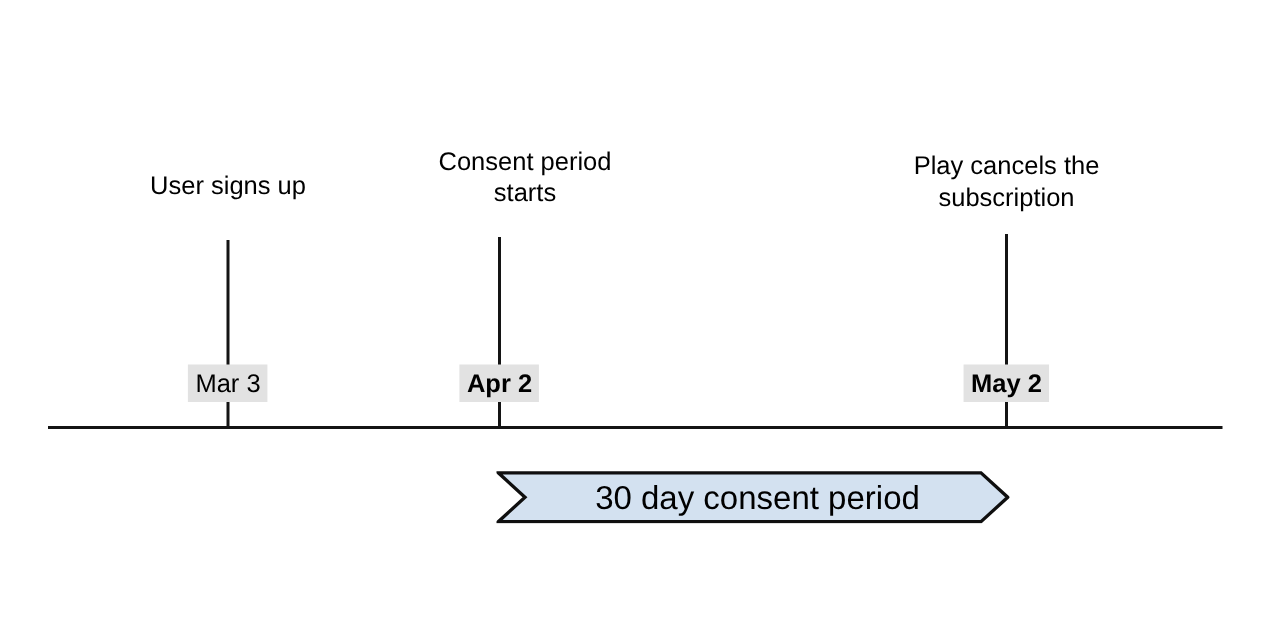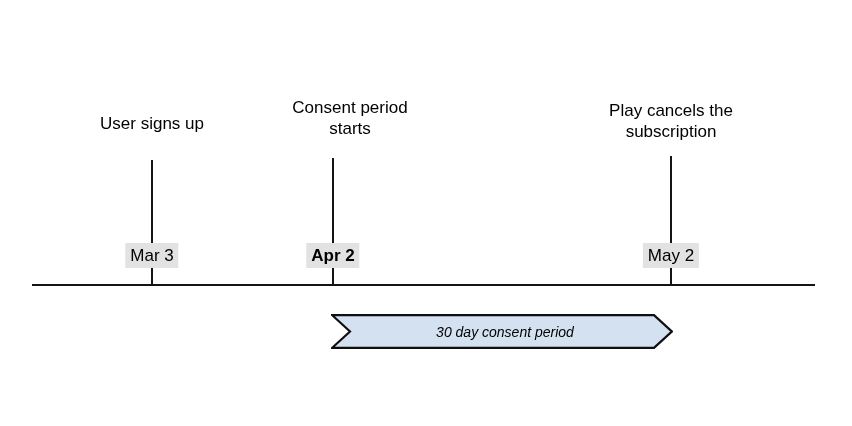--- a/index.html
+++ b/index.html
@@ -61,26 +61,25 @@
   }
   .period-banner svg {
     position: absolute;
     left: 0;
     top: 0;
     display: block;
   }
   .period-banner-label {
     position: relative;
     z-index: 2;
-    font-size: 14px;
+    font-size: 22px;
     line-height: 20px;
     color: #000000;
     white-space: nowrap;
     padding-left: 6px;
-    font-style: italic;
   }
 </style>
 </head>
 <body>
 
 <div id="canvas">
 
   <div class="axis-line" id="axis-line" style="left: 32px; top: 284px; width: 783px; height: 2px; background: rgb(20, 20, 20);"></div>
 
   <div class="event-label" id="event-label-0" style="left: 152px; top: 113px;">User signs up</div>
@@ -88,21 +87,21 @@
   <div class="date-chip" id="date-chip-0" style="left: 152px; top: 243px; background: rgb(226, 226, 226);">Mar 3</div>
 
   <div class="event-label" id="event-label-1" style="left: 350px; top: 97px;">Consent period
 starts</div>
   <div class="tick" id="tick-1" style="left: 332px; top: 158px; height: 126px; background: rgb(20, 20, 20);"></div>
   <div class="date-chip" id="date-chip-1" style="left: 333px; top: 243px; background: rgb(226, 226, 226); font-weight: bold;">Apr 2</div>
 
   <div class="event-label" id="event-label-2" style="left: 671px; top: 100px;">Play cancels the
 subscription</div>
   <div class="tick" id="tick-2" style="left: 670px; top: 156px; height: 128px; background: rgb(20, 20, 20);"></div>
-  <div class="date-chip" id="date-chip-2" style="left: 671px; top: 243px; background: rgb(226, 226, 226);">May 2</div>
+  <div class="date-chip" id="date-chip-2" style="left: 671px; top: 243px; background: rgb(226, 226, 226); font-weight: bold;">May 2</div>
 
   <div class="period-banner" id="period-banner" style="left: 331px; top: 314px; width: 342px; height: 35px;">
     <svg id="period-banner-shape" width="342" height="35" viewBox="0 0 342 35">
         <polygon points="1.2,1.2 323,1.2 340.8,17.5 323,33.8 1.2,33.8 19,17.5" fill="#d3e1f0" stroke="#0f0f0f" stroke-width="2.2" stroke-linejoin="miter"></polygon>
       </svg>
     <span class="period-banner-label">30 day consent period</span>
   </div>
 
 </div>
 

